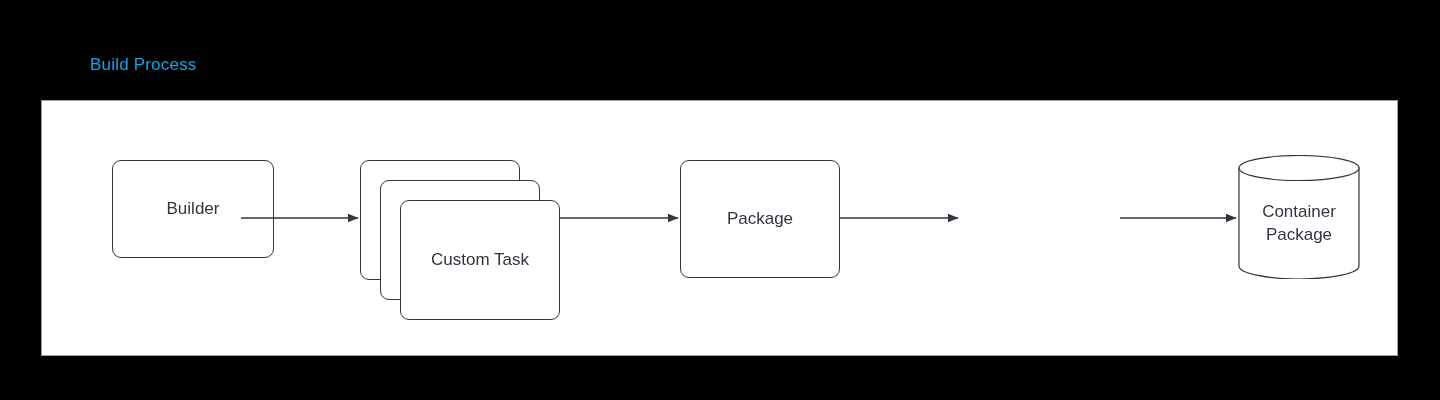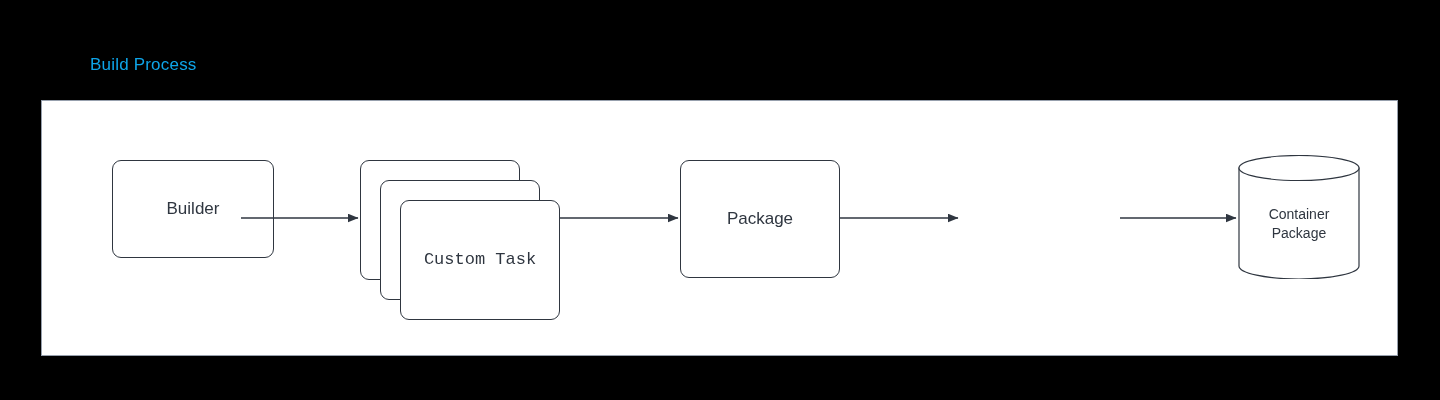--- a/index.html
+++ b/index.html
@@ -63,21 +63,20 @@
   .stack-card.back   { z-index: 2; }
   .stack-card.middle { z-index: 3; }
   .stack-card.front  { z-index: 4; }
 
   .stack-label {
     overflow: hidden;
     white-space: nowrap;
     width: 100%;
     padding: 0 8px;
     box-sizing: border-box;
-    font-family: Liberation Mono, monospace;
   }
 
   
   .cylinder {
     position: absolute;
     left: 1238px;
     top: 155px;
     width: 122px;
     height: 124px;
   }
@@ -92,21 +91,21 @@
     position: absolute;
     left: 0;
     top: 0;
     width: 122px;
     height: 124px;
     display: flex;
     flex-direction: column;
     align-items: center;
     justify-content: center;
     color: #2f3640;
-    font-size: 14px;
+    font-size: 17px;
     line-height: 1.35;
     padding-top: 14px;
     box-sizing: border-box;
   }
 
   .edge-layer {
     position: absolute;
     left: 0; top: 0;
     width: 1440px;
     height: 400px;

